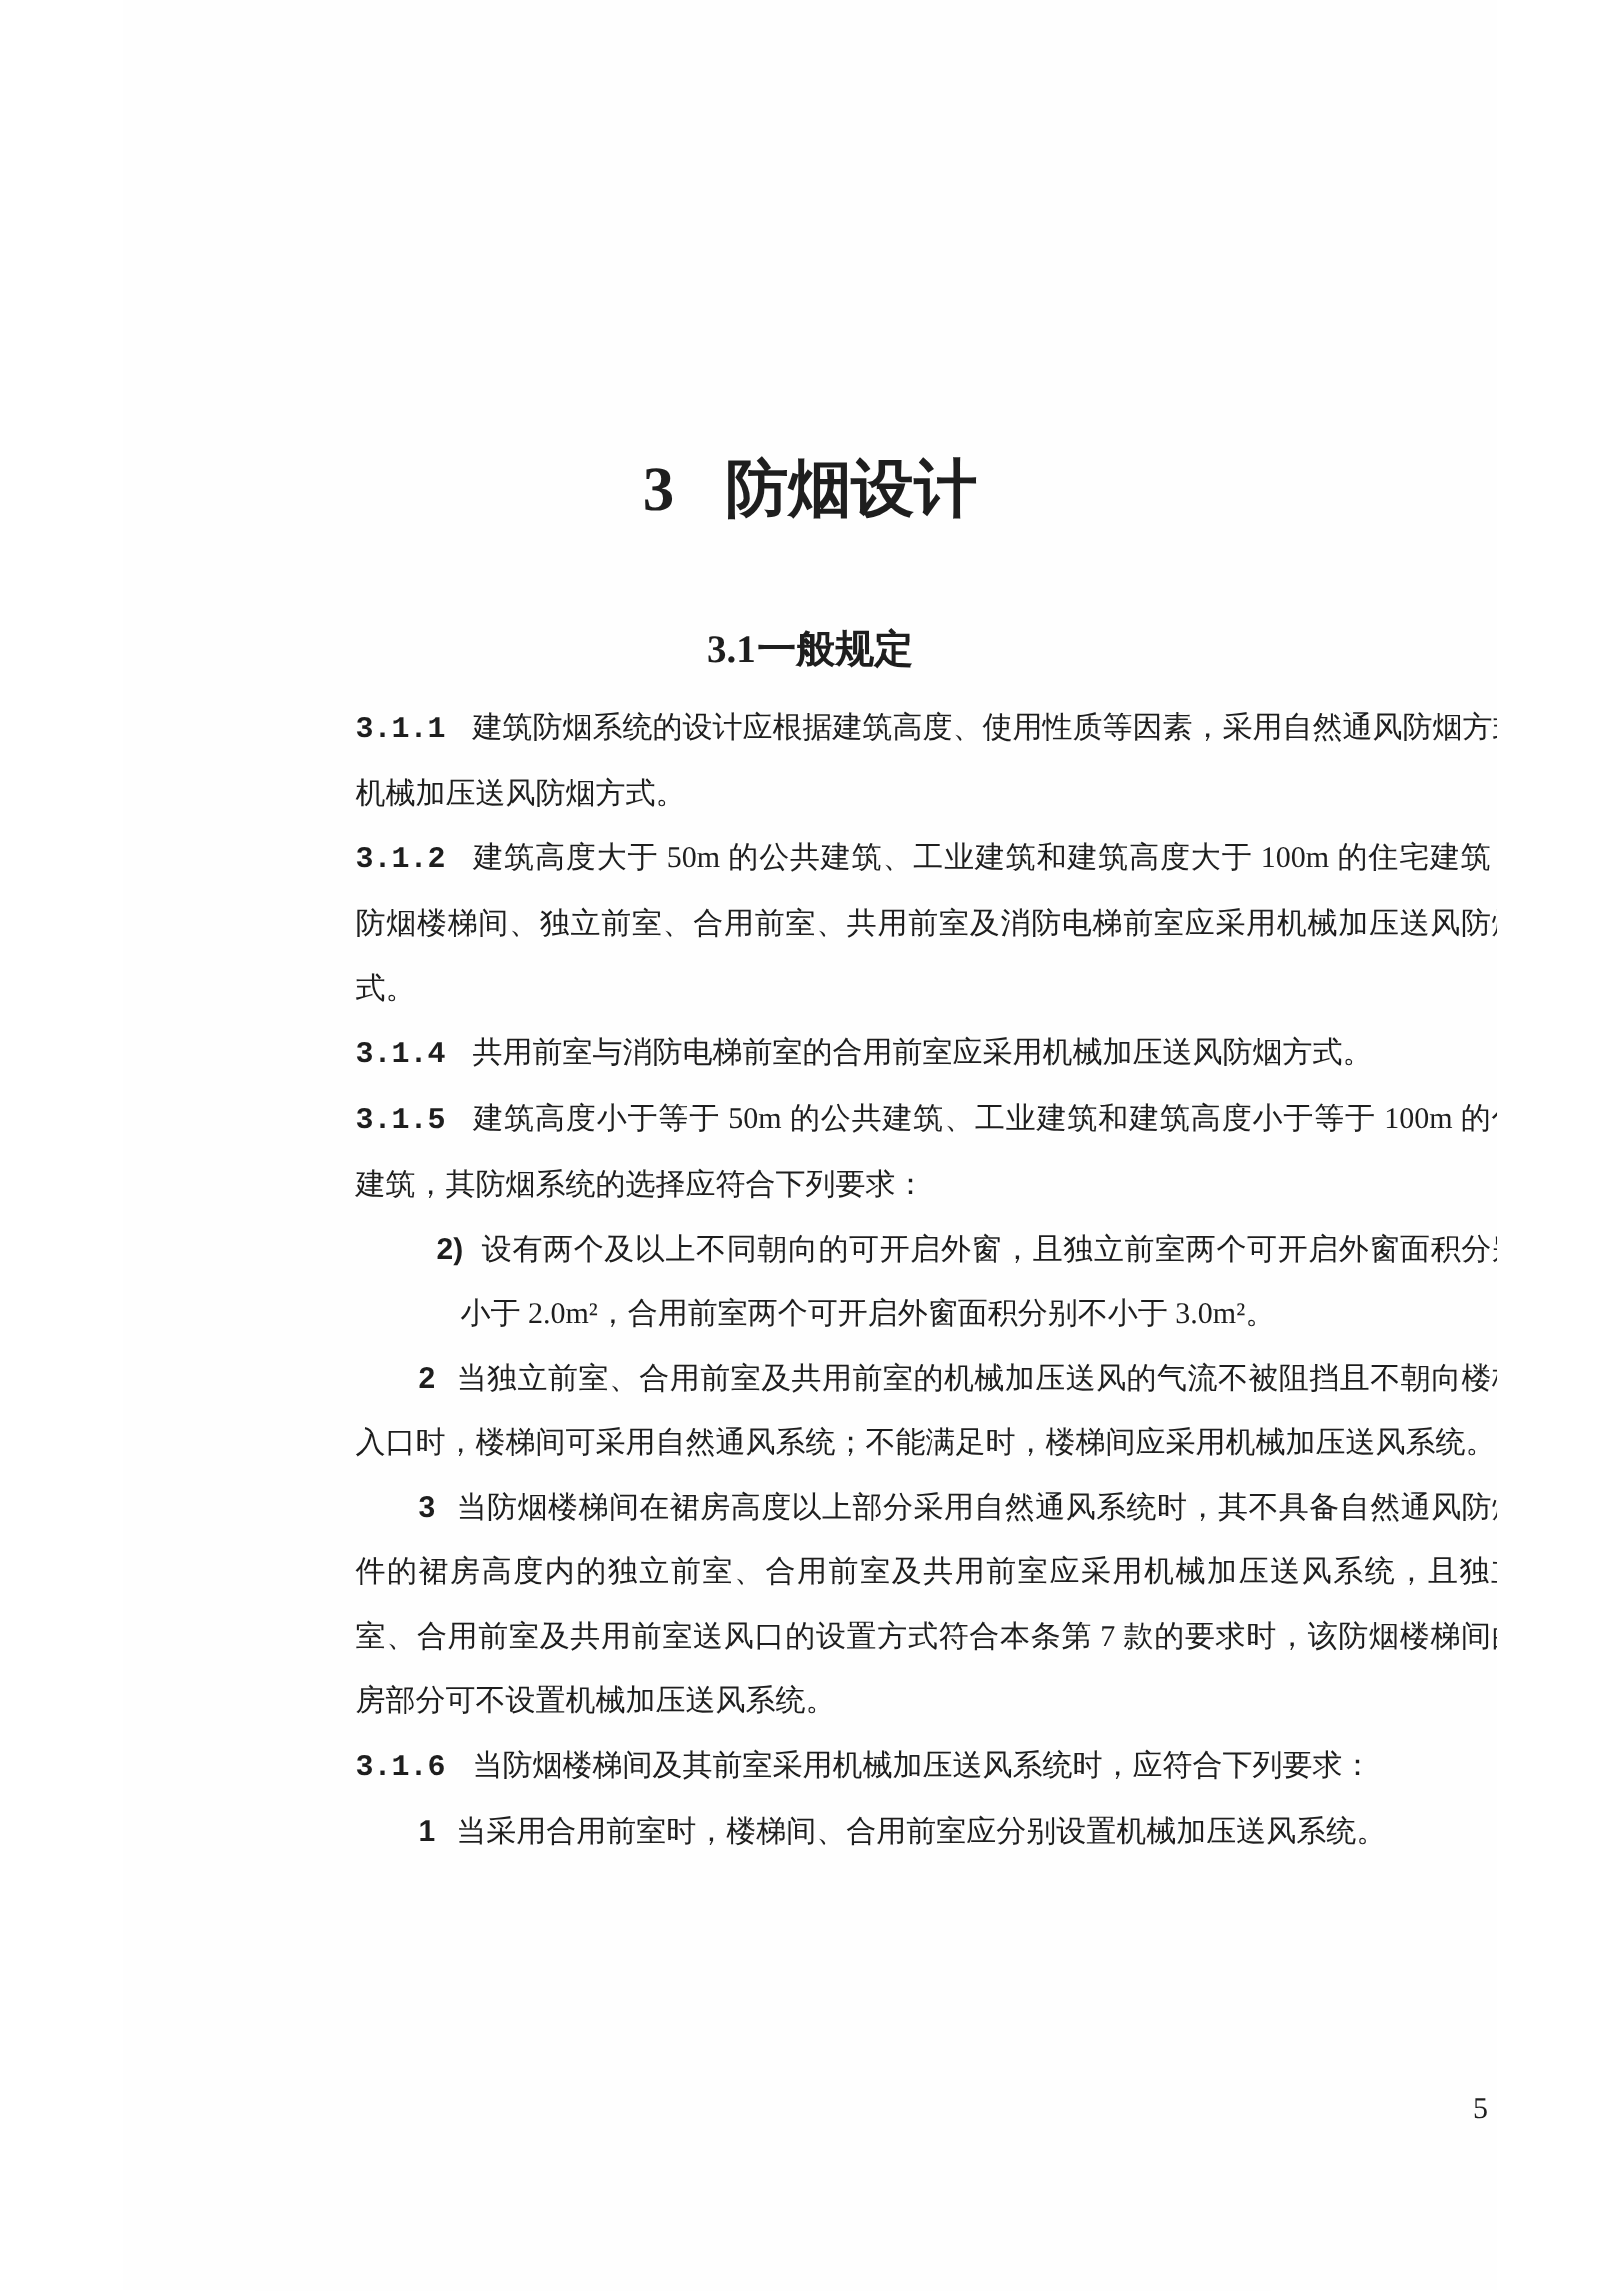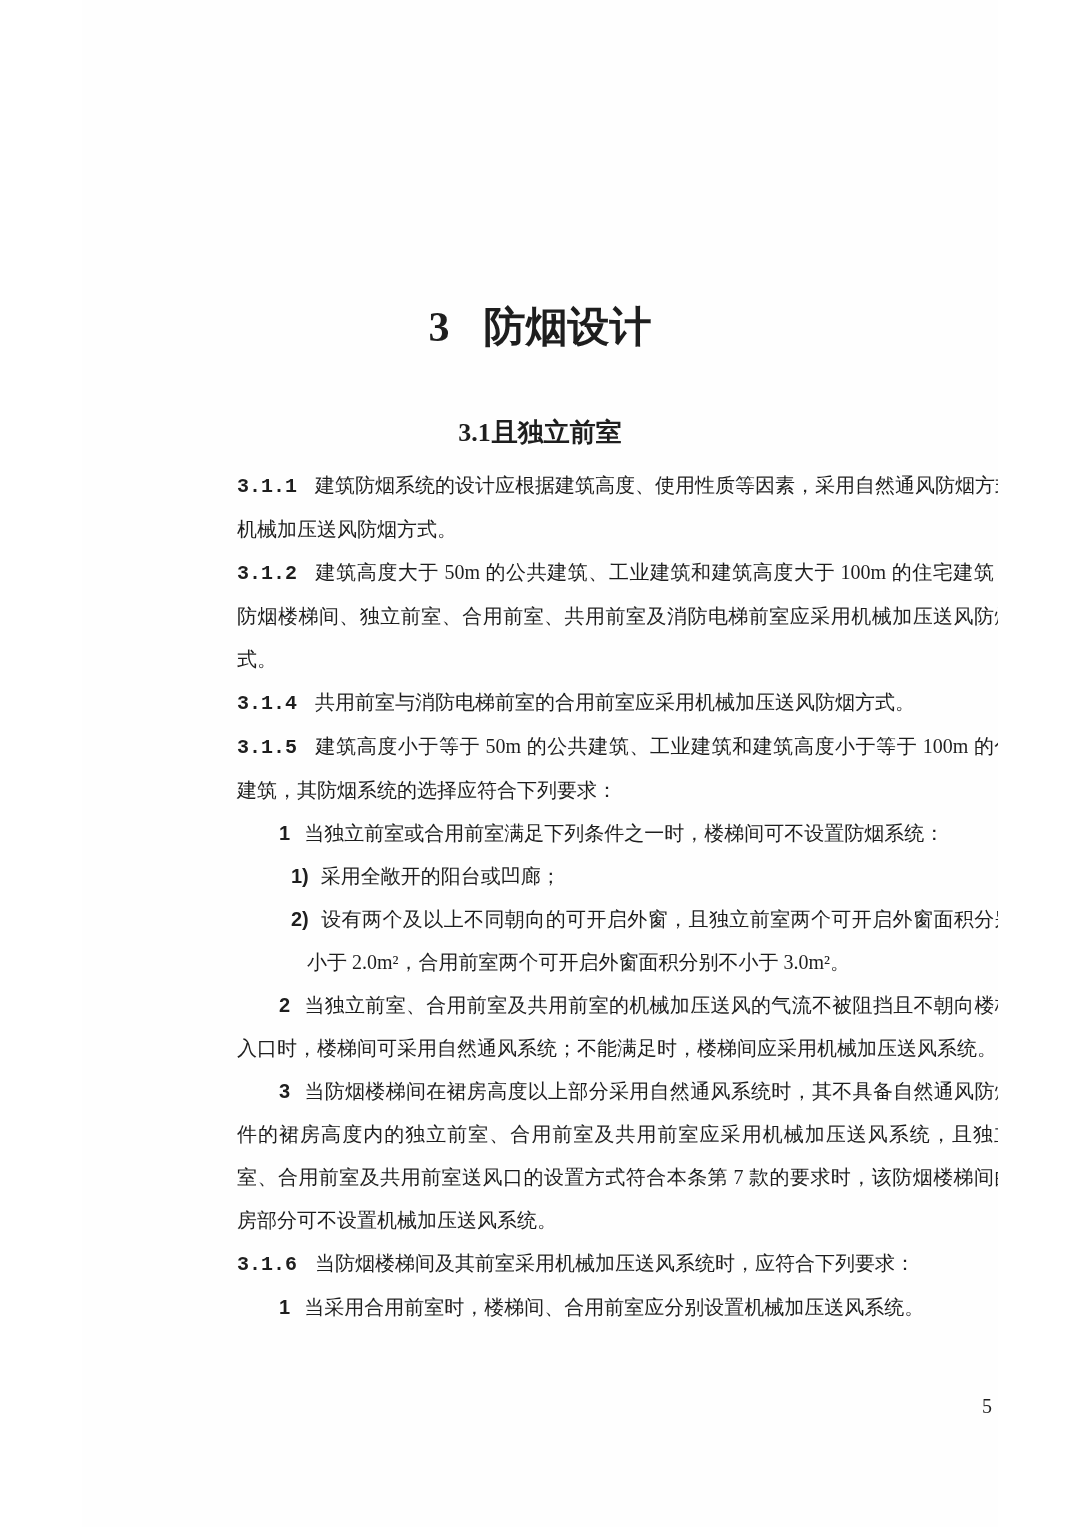--- a/index.html
+++ b/index.html
@@ -75,36 +75,34 @@
     line-height: 24px;
   }
 </style>
 </head>
 <body>
 
 <div class="page">
 
   <h1 class="chapter-heading"><span class="ch-num">3</span><span class="ch-title">防烟设计</span></h1>
 
-  <h2 class="section-heading"><span class="sec-num">3.1</span><span class="sec-title">且独立前室</span></h2>
+  <h2 class="section-heading"><span class="sec-num">3.1</span><span class="sec-title">一般规定</span></h2>
 
   <div class="doc-body">
 
     <p class="clause"><span class="num">3.1.1</span><span class="txt">建筑防烟系统的设计应根据建筑高度、使用性质等因素，采用自然通风防烟方式或机械加压送风防烟方式。</span></p>
 
     <p class="clause"><span class="num">3.1.2</span><span class="txt">建筑高度大于 50m 的公共建筑、工业建筑和建筑高度大于 100m 的住宅建筑，其防烟楼梯间、独立前室、合用前室、共用前室及消防电梯前室应采用机械加压送风防烟方式。</span></p>
 
 
     <p class="clause"><span class="num">3.1.4</span><span class="txt">共用前室与消防电梯前室的合用前室应采用机械加压送风防烟方式。</span></p>
 
     <p class="clause"><span class="num">3.1.5</span><span class="txt">建筑高度小于等于 50m 的公共建筑、工业建筑和建筑高度小于等于 100m 的住宅建筑，其防烟系统的选择应符合下列要求：</span></p>
 
-    <p class="item1"><span class="num">1</span><span class="txt">当独立前室或合用前室满足下列条件之一时，楼梯间可不设置防烟系统：</span></p>
 
-    <p class="item2"><span class="num">1)</span><span class="txt">采用全敞开的阳台或凹廊；</span></p>
 
     <p class="item2"><span class="num">2)</span><span class="txt">设有两个及以上不同朝向的可开启外窗，且独立前室两个可开启外窗面积分别不小于 2.0m²，合用前室两个可开启外窗面积分别不小于 3.0m²。</span></p>
 
     <p class="item1"><span class="num">2</span><span class="txt">当独立前室、合用前室及共用前室的机械加压送风的气流不被阻挡且不朝向楼梯间入口时，楼梯间可采用自然通风系统；不能满足时，楼梯间应采用机械加压送风系统。</span></p>
 
     <p class="item1"><span class="num">3</span><span class="txt">当防烟楼梯间在裙房高度以上部分采用自然通风系统时，其不具备自然通风防烟条件的裙房高度内的独立前室、合用前室及共用前室应采用机械加压送风系统，且独立前室、合用前室及共用前室送风口的设置方式符合本条第 7 款的要求时，该防烟楼梯间的裙房部分可不设置机械加压送风系统。</span></p>
 
     <p class="clause"><span class="num">3.1.6</span><span class="txt">当防烟楼梯间及其前室采用机械加压送风系统时，应符合下列要求：</span></p>
 
     <p class="item1"><span class="num">1</span><span class="txt">当采用合用前室时，楼梯间、合用前室应分别设置机械加压送风系统。</span></p>

